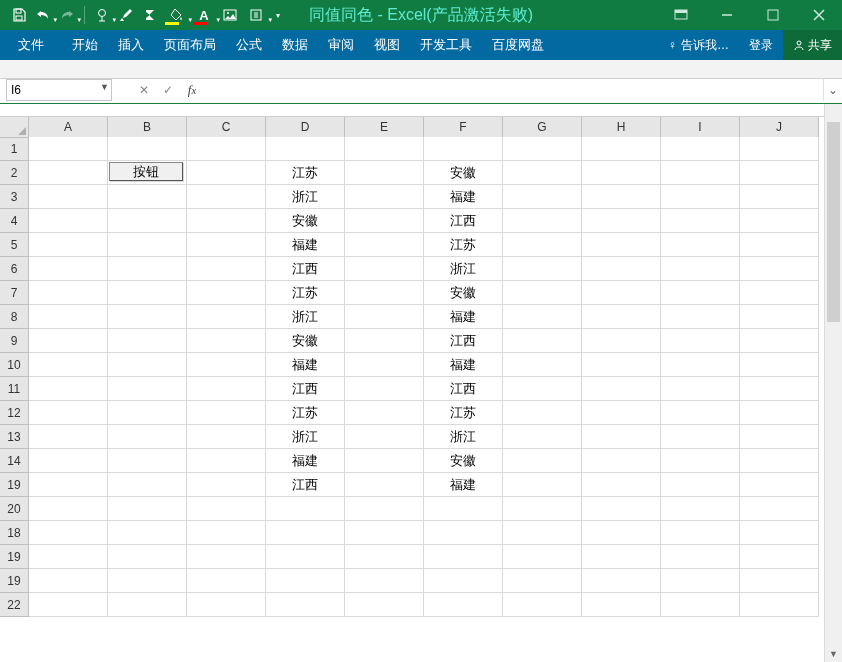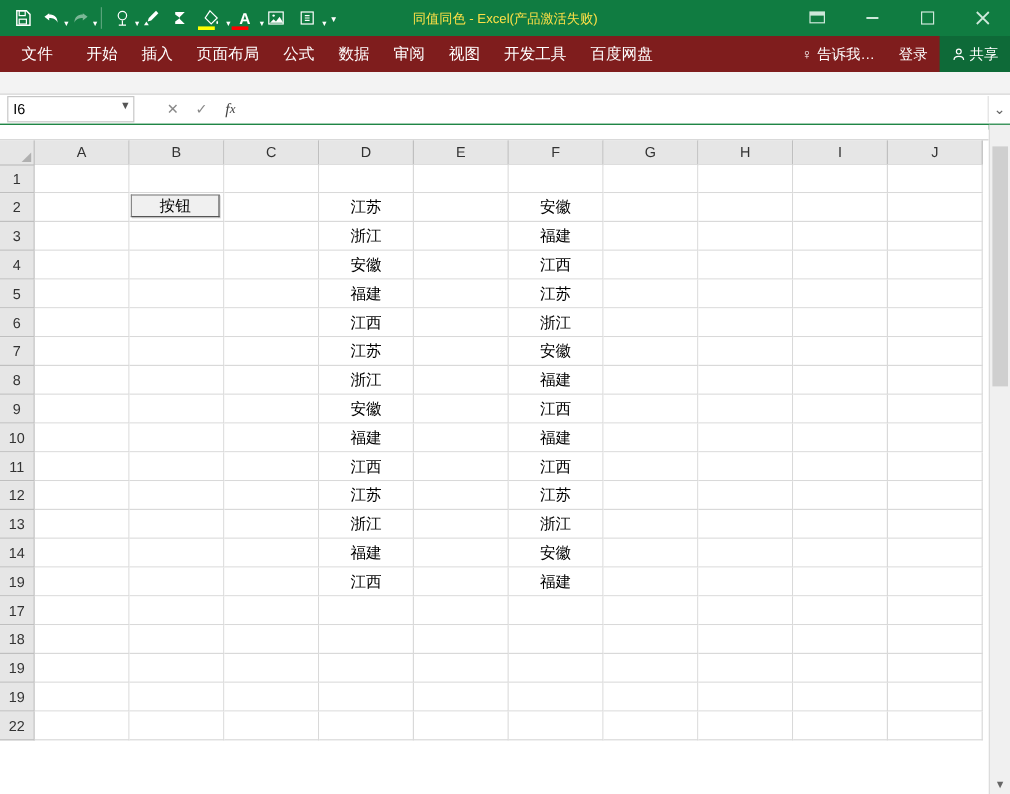--- a/index.html
+++ b/index.html
@@ -1,30 +1,30 @@
 <!DOCTYPE html>
 <html><head>
 <meta charset="utf-8">
 <style>
 html,body{margin:0;padding:0;width:842px;height:662px;font-family:"Microsoft YaHei","Segoe UI",Arial,sans-serif;font-size:12px;background:#fff;overflow:hidden;}
 .titlebar{height:30px;background:#107c41;display:flex;align-items:center;position:relative;}
 .qat{display:flex;align-items:center;padding-left:8px;gap:2px;}
 .qat-item{width:22px;height:22px;display:flex;align-items:center;justify-content:center;color:#fff;position:relative;}
 .qat-sep{width:1px;height:18px;background:rgba(255,255,255,0.3);margin:0 4px;}
 .drop{position:absolute;right:-3px;bottom:2px;font-size:7px;}
-.titletext{position:absolute;left:50%;transform:translateX(-50%);color:#fde047;font-size:11px;white-space:nowrap;}
+.titletext{position:absolute;left:50%;transform:translateX(-50%);color:#5eead4;font-size:16px;white-space:nowrap;}
 .winbtns{position:absolute;right:0;top:0;display:flex;height:30px;}
 .winbtn{width:46px;display:flex;align-items:center;justify-content:center;color:#cde8da;}
-.menubar{height:30px;background:#7f1d1d;display:flex;align-items:stretch;color:#fff;}
+.menubar{height:30px;background:#0369a1;display:flex;align-items:stretch;color:#fff;}
 .menu-tab{padding:0 10px;display:flex;align-items:center;font-size:13px;}
 .menu-tab.first{padding-left:18px;padding-right:18px;}
 .menu-right{margin-left:auto;display:flex;align-items:stretch;}
 .menu-right .menu-tab{font-size:12px;}
 .collapse-area{height:18px;background:#f3f3f3;border-bottom:1px solid #d0d0d0;}
-.formula-bar{height:24px;background:#fff;display:flex;align-items:center;border-bottom:5px solid #15803d;}
+.formula-bar{height:24px;background:#fff;display:flex;border-bottom:1px solid #15803d;}
 .namebox{width:96px;height:20px;margin:0 2px 0 6px;border:1px solid #c7c7c7;display:flex;align-items:center;padding:0 4px;background:#fff;position:relative;}
 .namebox .dd{position:absolute;right:2px;top:2px;font-size:9px;color:#555;}
 .fb-gap{width:18px;}
 .fb-btn{width:24px;height:22px;display:flex;align-items:center;justify-content:center;color:#888;}
 .fb-btn.fx{color:#444;font-style:italic;font-family:"Times New Roman",serif;font-size:13px;}
 .fb-input{flex:1;height:20px;border:none;margin-right:4px;}
 .fb-expand{width:18px;height:22px;display:flex;align-items:center;justify-content:center;color:#666;border-left:1px solid #e0e0e0;}
 .grid-area{position:absolute;top:104px;left:0;right:0;bottom:0;display:flex;}
 .gspacer{height:12px;background:#fff;border-bottom:1px solid #d0d0d0;}
 .grid-main{flex:1;display:flex;flex-direction:column;overflow:hidden;}
@@ -394,21 +394,21 @@
           <div class="cell"></div>
           <div class="cell">江西</div>
           <div class="cell"></div>
           <div class="cell">福建</div>
           <div class="cell"></div>
           <div class="cell"></div>
           <div class="cell"></div>
           <div class="cell"></div>
         </div>
         <div class="row">
-          <div class="row-h">17</div>
+          <div class="row-h">20</div>
           <div class="cell"></div>
           <div class="cell"></div>
           <div class="cell"></div>
           <div class="cell"></div>
           <div class="cell"></div>
           <div class="cell"></div>
           <div class="cell"></div>
           <div class="cell"></div>
           <div class="cell"></div>
           <div class="cell"></div>

